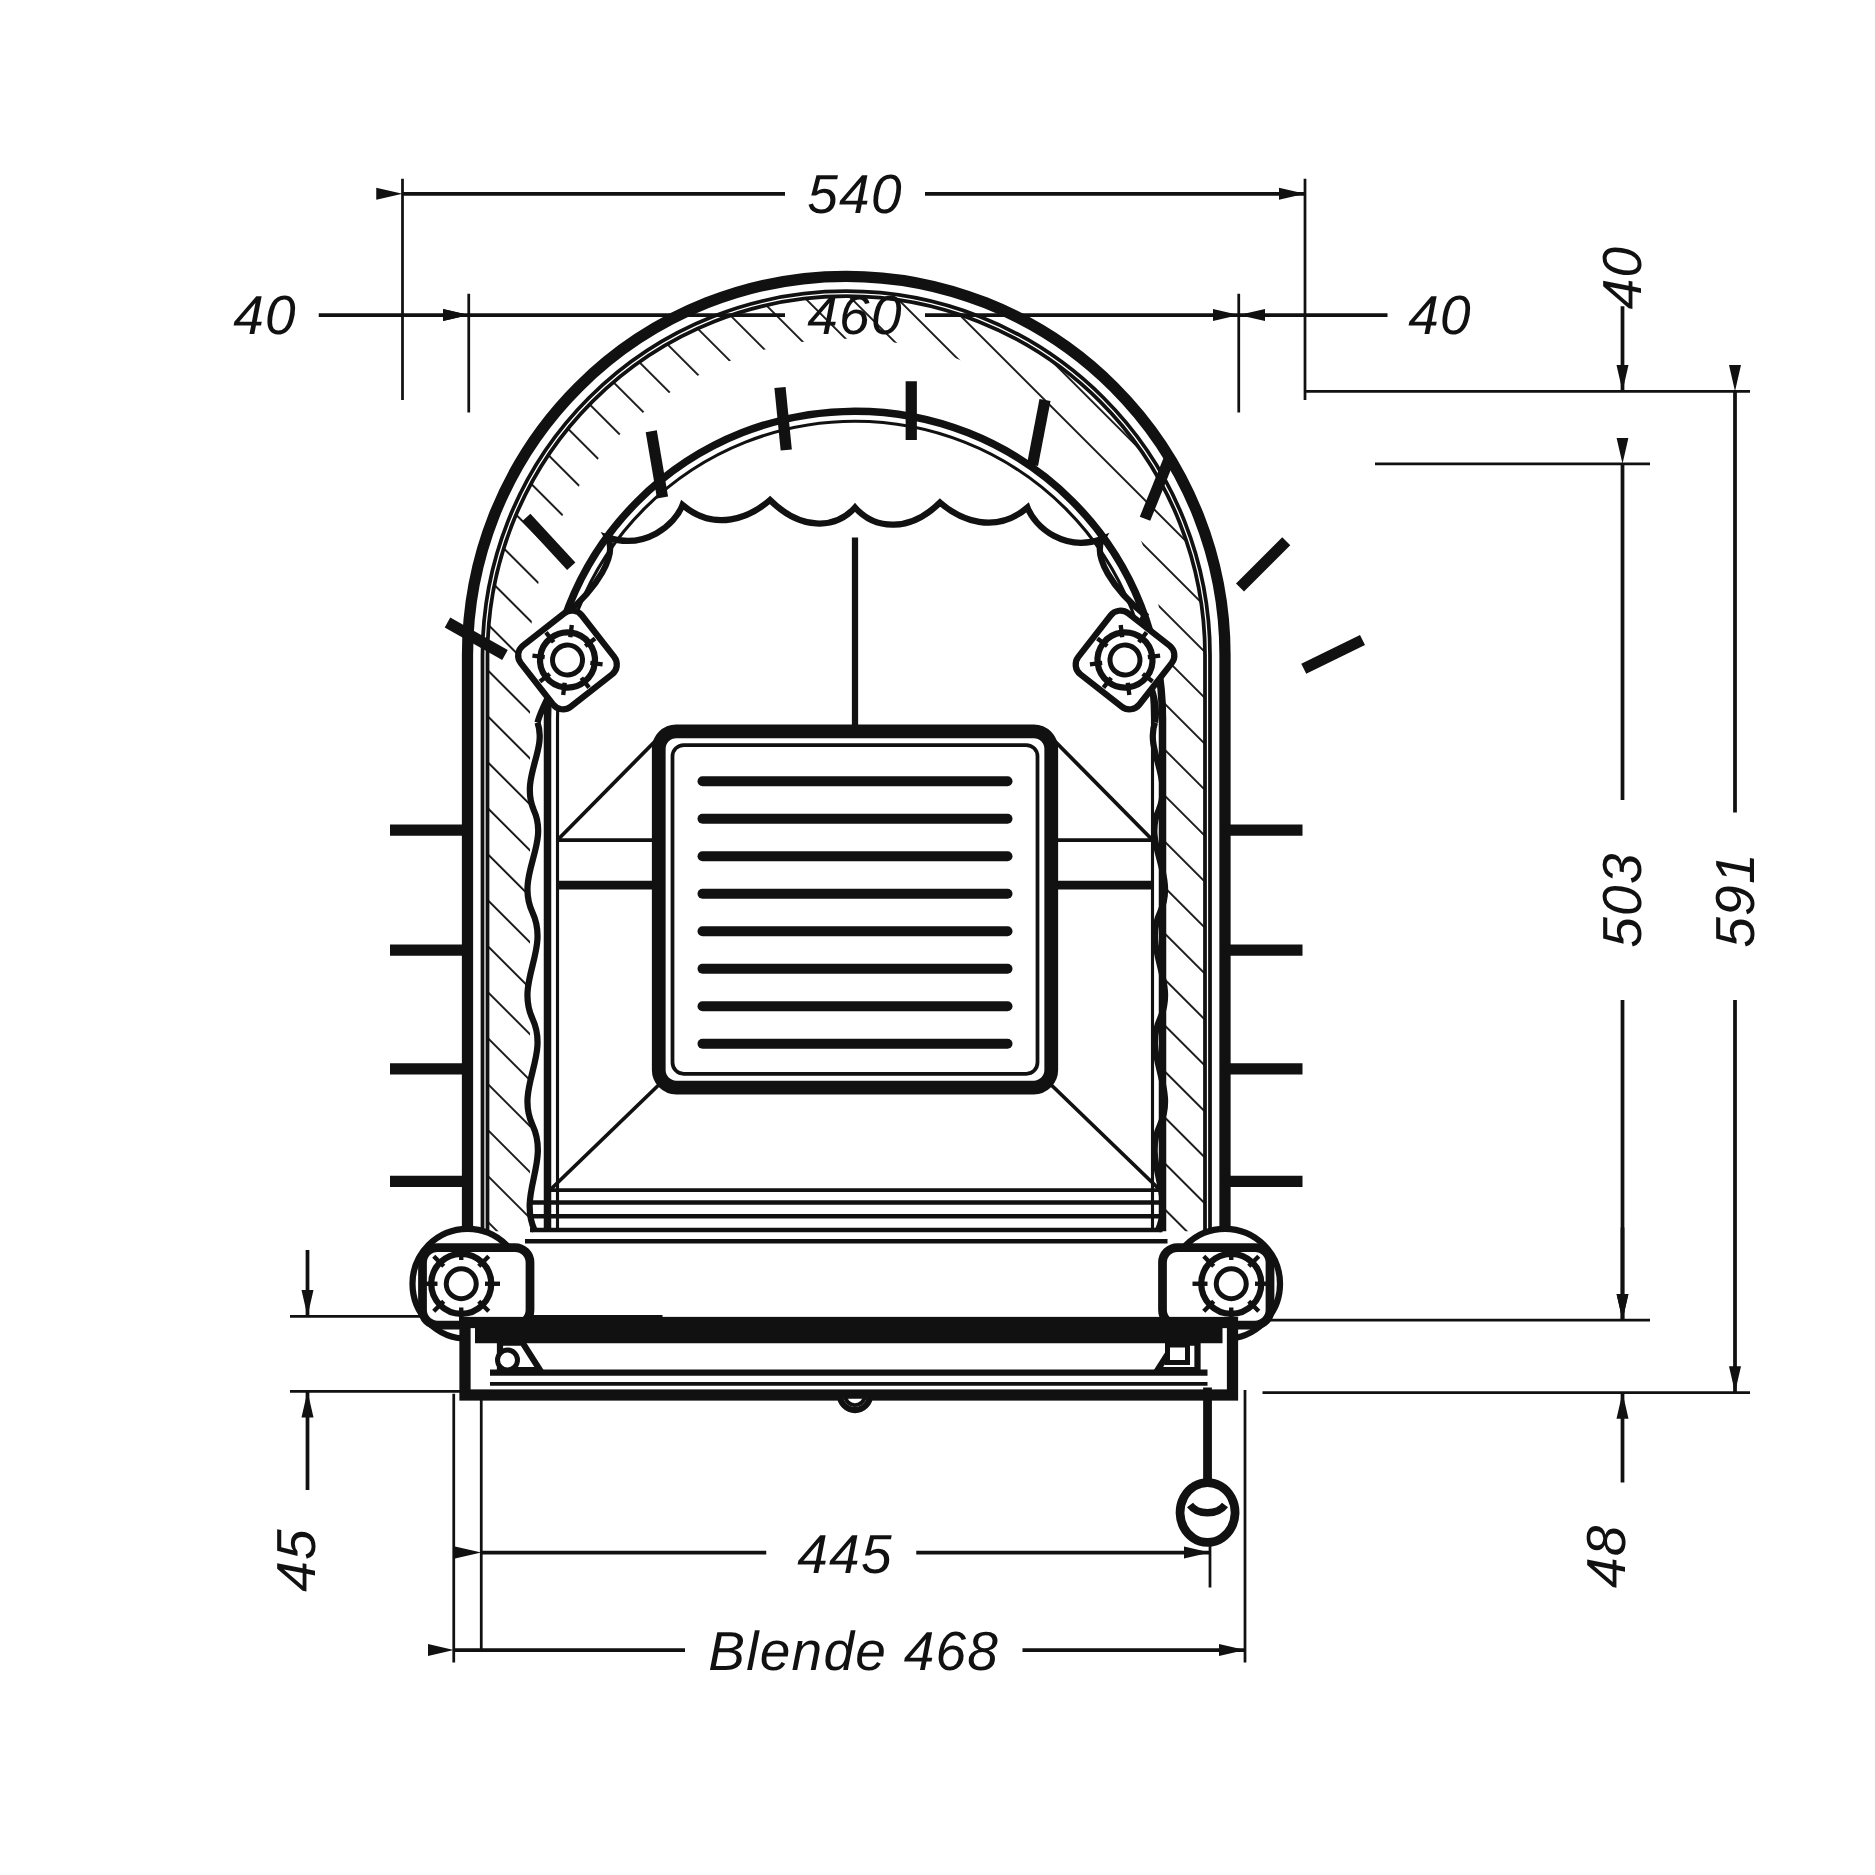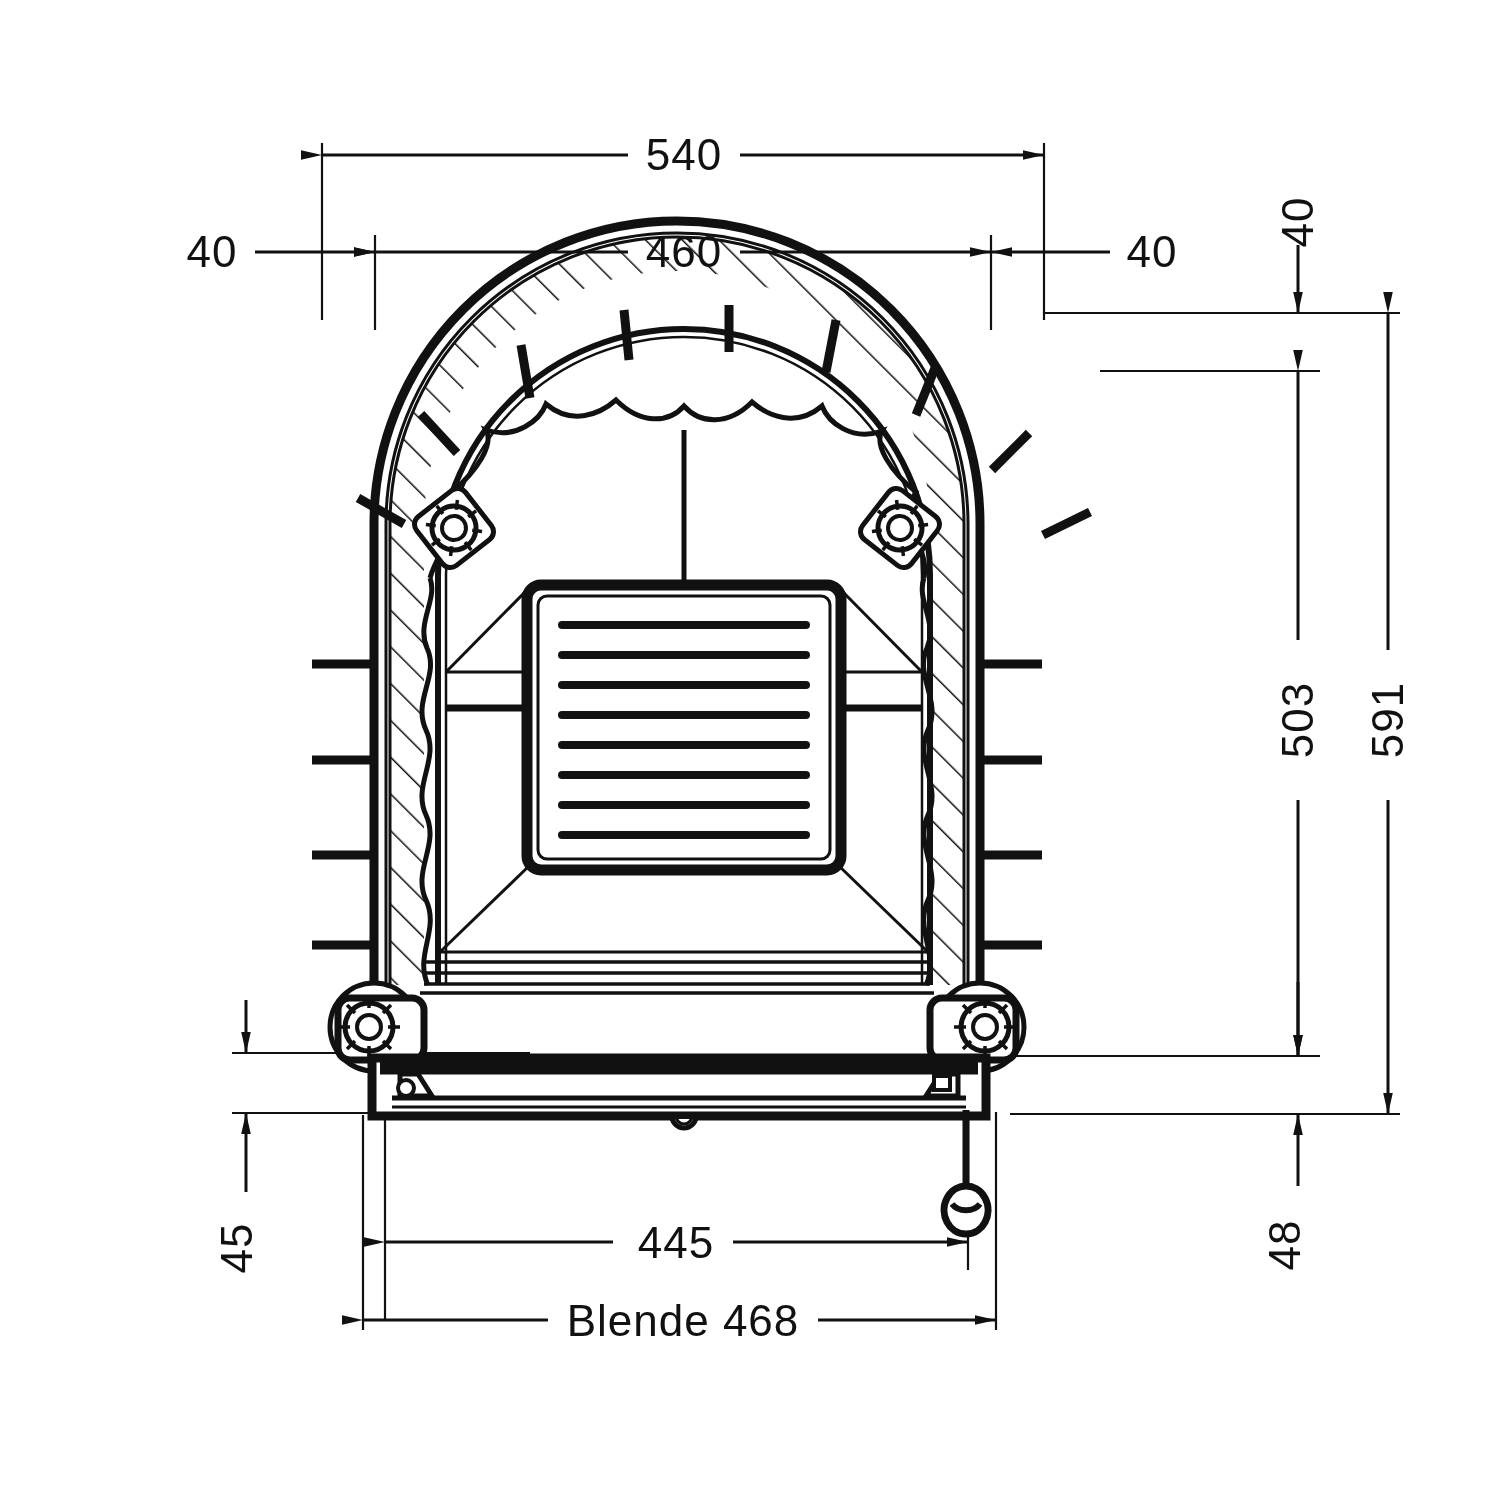--- a/index.html
+++ b/index.html
@@ -1,17 +1,17 @@
 <!DOCTYPE html>
 <html><head>
 <meta charset="utf-8">
 <style>
   html,body{margin:0;padding:0;background:#ffffff;}
   body{font-family:"Liberation Sans",sans-serif;}
-  #sheet{position:relative;width:1500px;height:1500px;background:#ffffff;overflow:hidden;}
+  #sheet{position:relative;width:1500px;height:1500px;background:#ffffff;overflow:hidden;font-style:italic;}
   svg{display:block;}
   .dimtext{font-family:"Liberation Sans",sans-serif;font-size:44px;fill:#111111;letter-spacing:1px;}
 </style>
 </head>
 <body>
 
 <div id="sheet">
 <svg width="1500" height="1500" viewBox="0 0 1500 1500">
 
   <defs>

